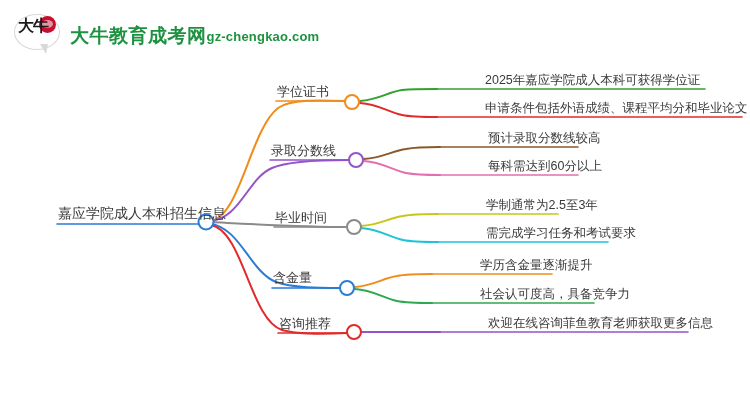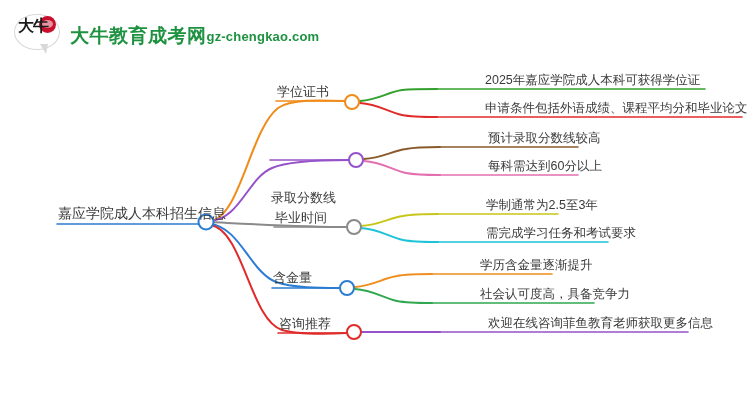--- a/index.html
+++ b/index.html
@@ -201,21 +201,21 @@
     <circle cx="356" cy="160" r="7" stroke="#9552c9"></circle>
     <circle cx="354" cy="227" r="7" stroke="#8a8a8a"></circle>
     <circle cx="347" cy="288" r="7" stroke="#2b7cd3"></circle>
     <circle cx="354" cy="332" r="7" stroke="#e02b2b"></circle>
   </g>
 </svg>
 
 <div class="node-label" style="left:58px; top:205px; font-size:14px;">嘉应学院成人本科招生信息</div>
 
 <div class="node-label" style="left:277px; top:83px;">学位证书</div>
-<div class="node-label" style="left:271px; top:142px;margin-top:47px;">录取分数线</div>
+<div class="node-label" style="left:271px; top:142px;">录取分数线</div>
 <div class="node-label" style="left:275px; top:209px;">毕业时间</div>
 <div class="node-label" style="left:273px; top:270px;font-family:Liberation Mono, monospace;">含金量</div>
 <div class="node-label" style="left:279px; top:315px;">咨询推荐</div>
 
 <div class="leaf-label" style="left:440px; top:72px;">2025年嘉应学院成人本科可获得学位证</div>
 <div class="leaf-label" style="left:440px; top:100px;">申请条件包括外语成绩、课程平均分和毕业论文</div>
 
 <div class="leaf-label" style="left:443px; top:130px;">预计录取分数线较高</div>
 <div class="leaf-label" style="left:443px; top:158px;">每科需达到60分以上</div>
 

